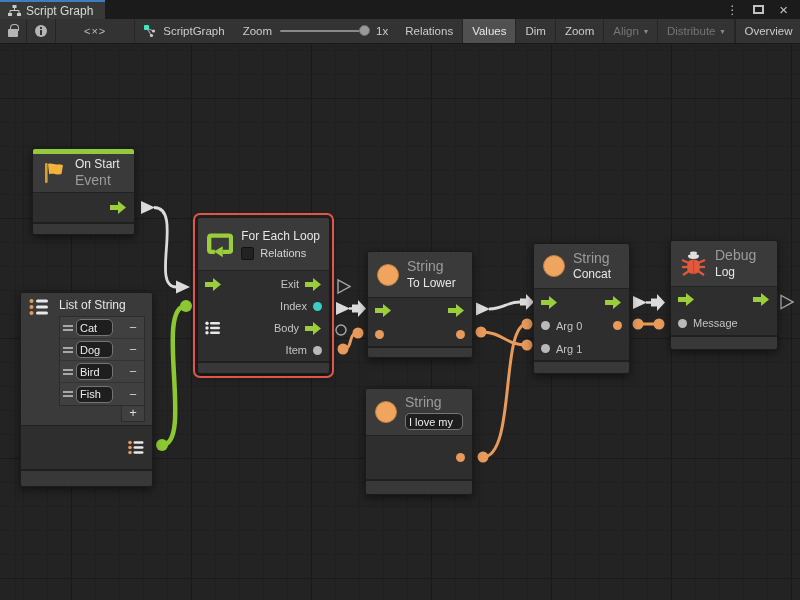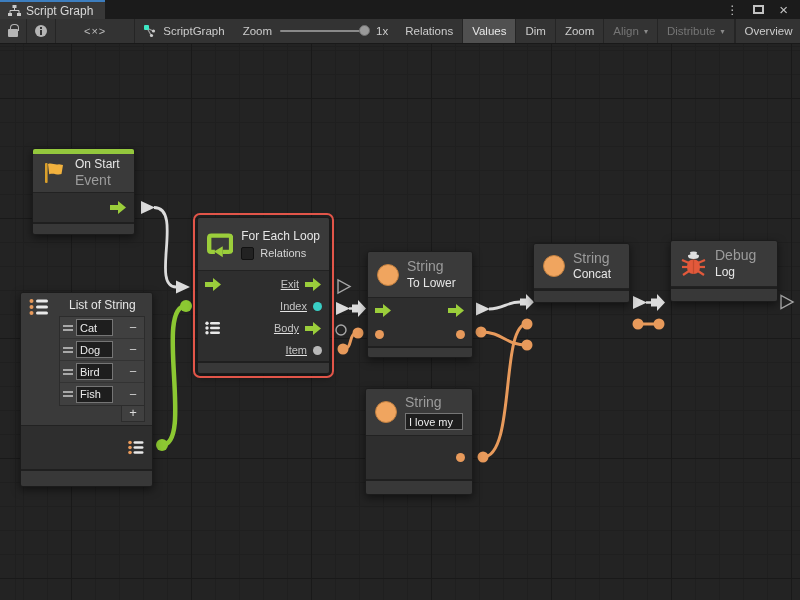--- a/index.html
+++ b/index.html
@@ -58,33 +58,33 @@
   .node { position:absolute; z-index:2; background:#2e2e2e; border:1px solid #1b1b1b;
     border-radius:3px; box-shadow:0 3px 9px rgba(0,0,0,.5); color:#e4e4e4; }
   .node.selected { outline:2px solid #e25549; outline-offset:2px; }
   .accent-bar { height:5px; border-radius:2px 2px 0 0; }
   .nhead { background:#3a3a3a; border-bottom:1px solid #222222; display:flex; align-items:center;
     gap:8px; padding:4px 9px; border-radius:2px 2px 0 0; }
   .ntitle { font-size:12px; color:#e6e6e6; line-height:1.25; white-space:nowrap; }
   .nsub { font-size:14px; color:#9c9c9c; line-height:1.25; }
   .nbody { }
   .nfooter { background:#383838; border-top:2px solid #1f1f1f; border-radius:0 0 2px 2px; }
-  .prow { display:flex; align-items:center; padding:0 7px;text-decoration:underline; }
+  .prow { display:flex; align-items:center; padding:0 7px; }
   .plabel { font-size:11px; color:#c4c4c4; margin:0 6px; white-space:nowrap; }
   .spring { flex:1; }
   .dot { width:9px; height:9px; border-radius:50%; display:inline-block; flex:none; }
   .dot.orange { background:#e89a5b; }
   .dot.cyan { background:#39cfc5; }
   .dot.gray { background:#b9b9b9; }
   .circle-icon { width:22px; height:22px; border-radius:50%; background:#f0a55f;
     border:1px solid #c07f40; flex:none; }
   .checkbox { width:13px; height:13px; background:#222222; border:1px solid #111111;
     border-radius:2px; flex:none; }
   .cbrow { display:flex; align-items:center; gap:6px; margin-top:3px; }
-  .txtfield { background:#1e1e1e; border:1px solid #757575; border-radius:0; color:#ececec;
+  .txtfield { background:#1e1e1e; border:1px solid #757575; border-radius:5px; color:#ececec;
     font-size:11px; font-family:"Liberation Sans", sans-serif; padding:0 3px; height:17px; }
 
   
   .list-panel { margin-left:38px; width:86px; background:#404040; border:1px solid #2c2c2c; }
   .list-row { display:flex; align-items:center; height:22px; padding:0 3px;
     border-bottom:1px solid #333333; gap:3px; }
   .drag-handle { width:10px; flex:none; }
   .drag-handle i { display:block; height:2px; background:#a8a8a8; margin:2px 0; }
   .row-btn { color:#cccccc; font-size:13px; flex:none; width:16px; text-align:center; line-height:1; }
   .add-box { width:24px; height:16px; margin-left:100px; background:#404040; border:1px solid #2c2c2c;
@@ -222,21 +222,21 @@
           <svg width="17" height="13" viewBox="0 0 17 13">
             <polygon points="0,4 8,4 8,0 16,6.5 8,13 8,9 0,9" fill="#9bce3b"></polygon>
           </svg>
         </div>
       </div>
       <div class="nfooter" style="height:12px;"></div>
     </div>
 
     <div class="node" style="left:20px; top:248px; width:133px;">
       <div style="background:#3a3a3a; border-bottom:1px solid #222; border-radius:2px 2px 0 0; padding:5px 0 3px 0;">
-        <div style="display:flex; align-items:flex-start; gap:20px; padding:0 8px;">
+        <div style="display:flex; align-items:flex-start; gap:10px; padding:0 8px;">
           <svg width="20" height="18" viewBox="0 0 20 18">
             <circle cx="2.5" cy="3" r="2" fill="#e89a5b"></circle>
               <rect x="7" y="1.5" width="12" height="3" rx="1.5" fill="#e8e8e8"></rect>
             <circle cx="2.5" cy="9" r="2" fill="#e89a5b"></circle>
               <rect x="7" y="7.5" width="12" height="3" rx="1.5" fill="#e8e8e8"></rect>
             <circle cx="2.5" cy="15" r="2" fill="#e89a5b"></circle>
               <rect x="7" y="13.5" width="12" height="3" rx="1.5" fill="#e8e8e8"></rect>
           </svg>
           <div class="ntitle">List of String</div>
         </div>
@@ -393,20 +393,42 @@
       </div>
       <div class="nfooter" style="height:15px;"></div>
     </div>
 
     <div class="node" style="left:533px; top:199px; width:97px;">
       <div class="nhead" style="height:45px;">
         <span class="circle-icon"></span>
         <div>
           <div class="nsub">String</div>
           <div class="ntitle">Concat</div>
+        </div>
+      </div>
+      <div class="nbody" style="padding-top:2px;">
+        <div class="prow" style="height:23px;">
+          <svg width="17" height="13" viewBox="0 0 17 13">
+            <polygon points="0,4 8,4 8,0 16,6.5 8,13 8,9 0,9" fill="#9bce3b"></polygon>
+          </svg>
+          <span class="spring"></span>
+          <svg width="17" height="13" viewBox="0 0 17 13">
+            <polygon points="0,4 8,4 8,0 16,6.5 8,13 8,9 0,9" fill="#9bce3b"></polygon>
+          </svg>
+        </div>
+        <div class="prow" style="height:23px;">
+          <span class="dot gray"></span>
+          <span class="plabel">Arg 0</span>
+          <span class="spring"></span>
+          <span class="dot orange"></span>
+        </div>
+        <div class="prow" style="height:23px;">
+          <span class="dot gray"></span>
+          <span class="plabel">Arg 1</span>
+          <span class="spring"></span>
         </div>
       </div>
       <div class="nfooter" style="height:13px;"></div>
     </div>
 
     <div class="node" style="left:670px; top:196px; width:108px;">
       <div class="nhead" style="height:46px;">
         <svg width="27" height="27" viewBox="0 0 27 27">
           <path d="M8 6 Q8 1.5 13.5 1.5 Q19 1.5 19 6 Q19 9 13.5 9 Q8 9 8 6 Z" fill="#e0e0e0"></path>
           <rect x="7.5" y="1" width="2.5" height="4" fill="#3a3a3a" transform="rotate(-20 8.5 3)"></rect>
@@ -420,17 +442,33 @@
               <path d="M18 21 L24 25"></path>
           </g>
           <path d="M13.5 9.5 Q20 9.5 20 16.5 Q20 24 13.5 24 Q7 24 7 16.5 Q7 9.5 13.5 9.5 Z" fill="#e2593b"></path>
           <path d="M13.5 10 V24" stroke="#c24a2e" stroke-width="1.2"></path>
         </svg>
         <div>
           <div class="nsub">Debug</div>
           <div class="ntitle">Log</div>
         </div>
       </div>
+      <div class="nbody">
+        <div class="prow" style="height:24px;">
+          <svg width="17" height="13" viewBox="0 0 17 13">
+            <polygon points="0,4 8,4 8,0 16,6.5 8,13 8,9 0,9" fill="#9bce3b"></polygon>
+          </svg>
+          <span class="spring"></span>
+          <svg width="17" height="13" viewBox="0 0 17 13">
+            <polygon points="0,4 8,4 8,0 16,6.5 8,13 8,9 0,9" fill="#9bce3b"></polygon>
+          </svg>
+        </div>
+        <div class="prow" style="height:24px;">
+          <span class="dot gray"></span>
+          <span class="plabel">Message</span>
+          <span class="spring"></span>
+        </div>
+      </div>
       <div class="nfooter" style="height:14px;"></div>
     </div>
 
   </div>
 </div>
 
 </body></html>

